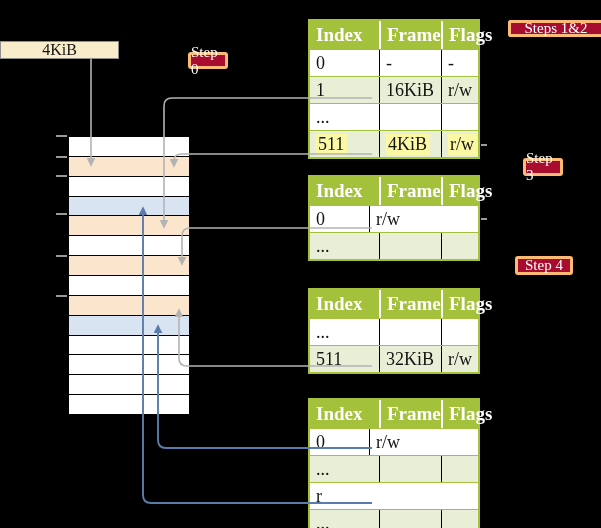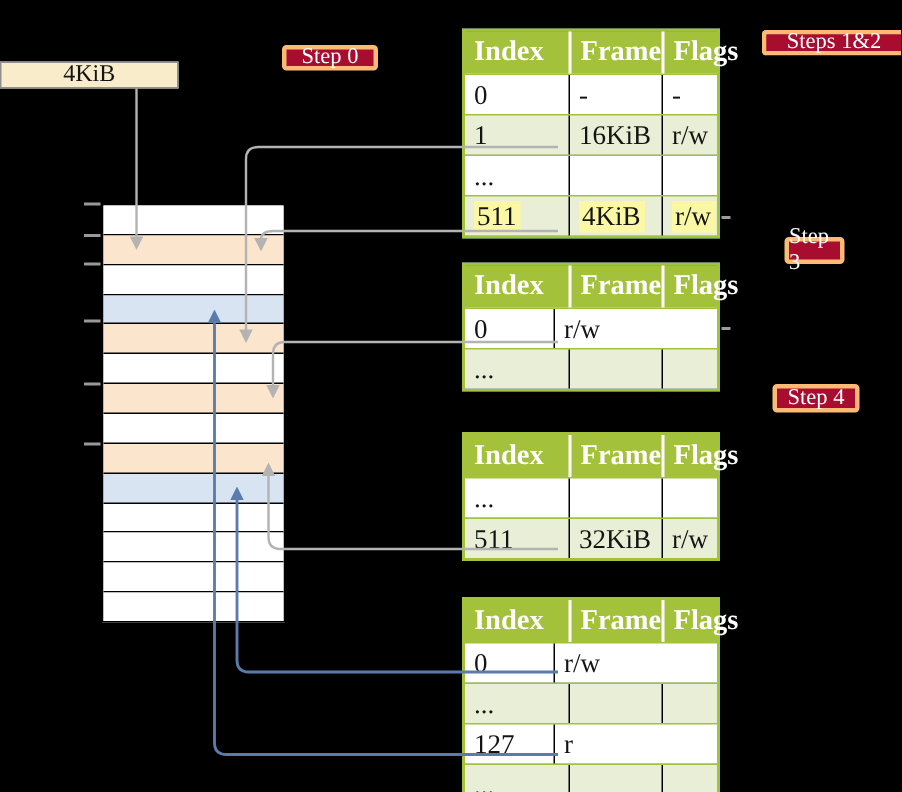--- a/index.html
+++ b/index.html
@@ -9,21 +9,21 @@
   
   .cr3{position:absolute;left:0;top:41px;width:119px;height:18px;box-sizing:border-box;
        background:var(--box-beige);border:1px solid #8f8f8f;
        display:flex;align-items:center;justify-content:center;
        font-size:16px;color:var(--text-dark);}
 
   
   .badge{position:absolute;background:var(--badge-red);color:var(--text-white);
          font-size:15px;display:flex;align-items:center;justify-content:center;
          border-radius:3px;border:3px solid #fdba74;box-sizing:border-box;}
-  #b-step0{left:188px;top:30px;width:64px;height:17px;align-items:center;}
+  #b-step0{left:188px;top:52px;width:40px;height:17px;align-items:center;}
   #b-steps12{left:508px;top:20px;width:93px;height:17px;
              border-top-right-radius:0;border-bottom-right-radius:0;border-right:none;}
   #b-step3{left:523px;top:158px;width:40px;height:18px;}
   #b-step4{left:515px;top:256px;width:58px;height:19px;}
 
   
   .stack{position:absolute;left:68px;top:136px;width:122px;height:279px;box-sizing:border-box;
          display:flex;flex-direction:column;border:1px solid #000;background:#fff;}
   .mrow{flex:1;border-bottom:1px solid #000;}
   .mrow:last-child{border-bottom:none;}
@@ -211,23 +211,20 @@
         </div>
       </div>
       <div class="row shaded">
         <div class="cell c0">
           <span>...</span>
         </div>
         <div class="cell c1"></div>
         <div class="cell c2"></div>
       </div>
       <div class="row">
-        <div class="cell c0">
-          <span>127</span>
-        </div>
         <div class="cell c2">
           <span>r</span>
         </div>
       </div>
       <div class="row shaded">
         <div class="cell c0">
           <span>...</span>
         </div>
         <div class="cell c1"></div>
         <div class="cell c2"></div>

